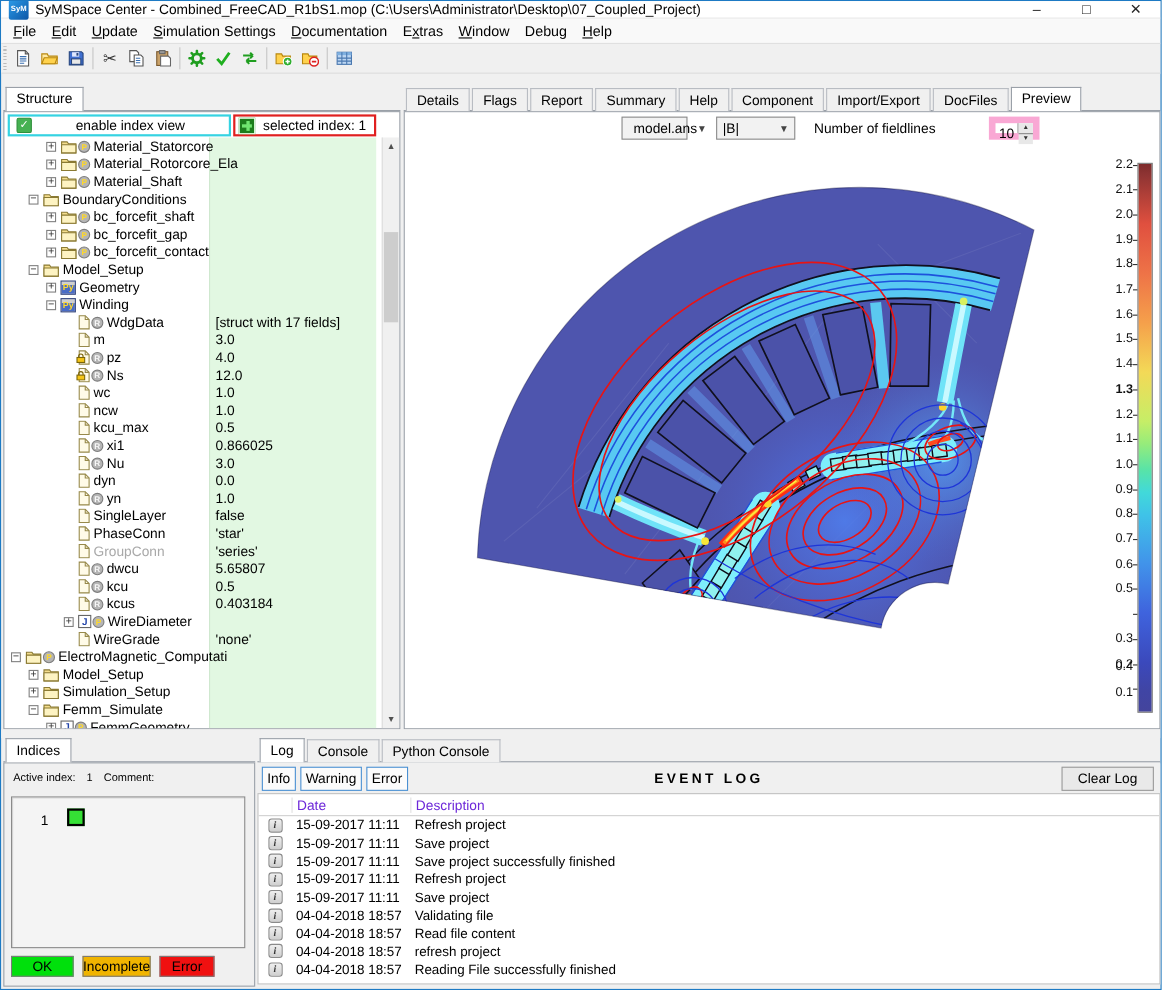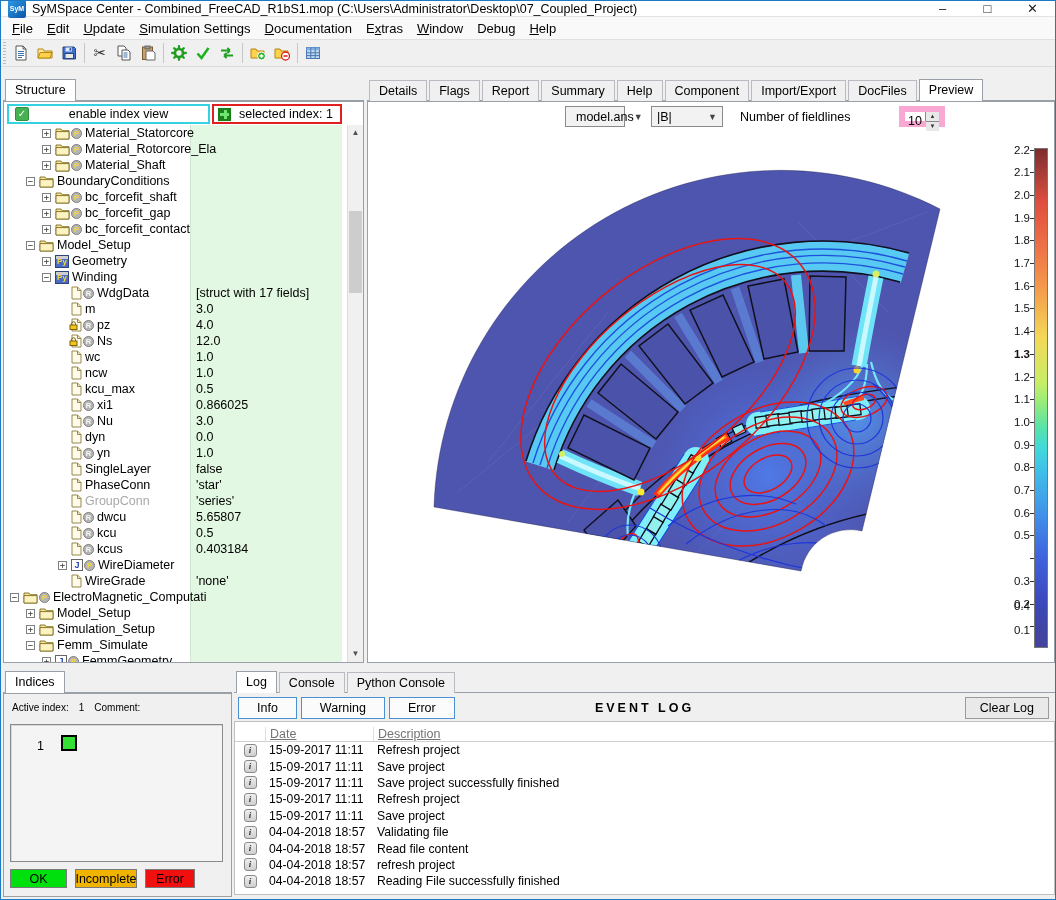--- a/index.html
+++ b/index.html
@@ -98,27 +98,27 @@
   .ai-row span { margin-right:10px; }
   .idx-listbox { position:absolute; left:6px; top:30px; width:213px; height:138px; background:#f4f4f4;
     border:1px solid #8a8a8a; box-shadow:inset 1px 1px 0 #d8d8d8; }
   .idx-item-num { position:absolute; left:26px; top:14px; font-size:12.5px; }
   .idx-item-square { position:absolute; left:50px; top:10px; width:16px; height:16px; background:#35e035; border:2px solid #000; }
   .status-btns { position:absolute; left:6px; bottom:8px; display:flex; gap:8px; }
   .status-btn { height:19px; font-size:12.5px; display:flex; align-items:center; justify-content:center; border:1px solid #7a7a7a; }
   
   .log-panel { position:absolute; top:670px; left:233px; width:821px; height:226px; }
   .log-toolbar { position:absolute; top:23px; left:0; right:0; height:27px; display:flex; align-items:center; background:#f0f0f0; }
-  .filter-btn { height:22px; padding:0 18px; margin-left:4px; background:#fbfbfb; border:1px solid #4a90d2; font-size:12.5px;
+  .filter-btn { height:22px; padding:0 4px; margin-left:4px; background:#fbfbfb; border:1px solid #4a90d2; font-size:12.5px;
     display:flex; align-items:center; }
   .eventlog-title { position:absolute; left:50%; transform:translateX(-50%); font-weight:bold; font-size:12.5px; letter-spacing:3px; }
   .clear-btn { margin-left:auto; margin-right:6px; height:22px; padding:0 14px; background:#e9e9e9; border:1px solid #9a9a9a;
     font-size:12.5px; display:flex; align-items:center; }
   .log-table { position:absolute; top:50px; left:0; right:0; bottom:2px; background:#fff; border:1px solid #c0c0c0; overflow:hidden; }
-  .log-head { display:flex; height:20px; align-items:flex-end; border-bottom:1px solid #d0d0d0; color:#737373;text-decoration:underline; }
+  .log-head { display:flex; height:20px; align-items:center; border-bottom:1px solid #d0d0d0; color:#6d28d9; }
   .log-head .c0 { width:30px; }
   .log-head .c1 { width:108px; border-left:1px solid #e0e0e0; padding-left:4px; }
   .log-head .c2 { flex:1; border-left:1px solid #e0e0e0; padding-left:4px; }
   .log-row { display:flex; height:16.4px; align-items:center; font-size:12.2px; }
   .log-row .c0 { width:30px; display:flex; justify-content:center; }
   .log-row .c1 { width:108px; padding-left:4px; }
   .log-row .c2 { flex:1; padding-left:4px; }
   .info-ic { width:13px; height:13px; border:1px solid #8a8a8a; border-radius:3px; background:linear-gradient(180deg,#efefef,#cfcfcf);
     color:#333; font-size:9px; line-height:11px; text-align:center; font-family:"Liberation Serif",serif; font-style:italic; font-weight:bold; }
 </style>

